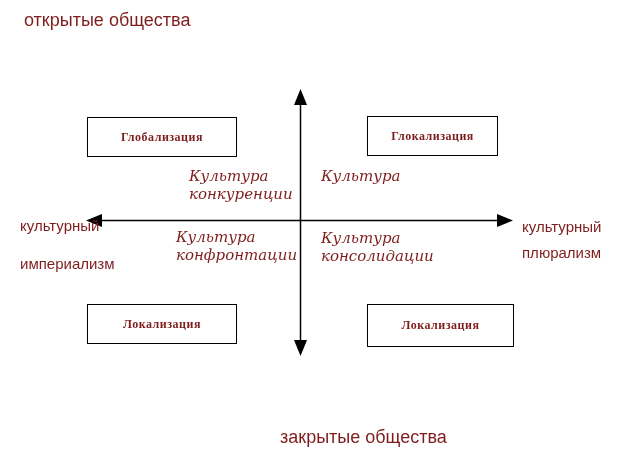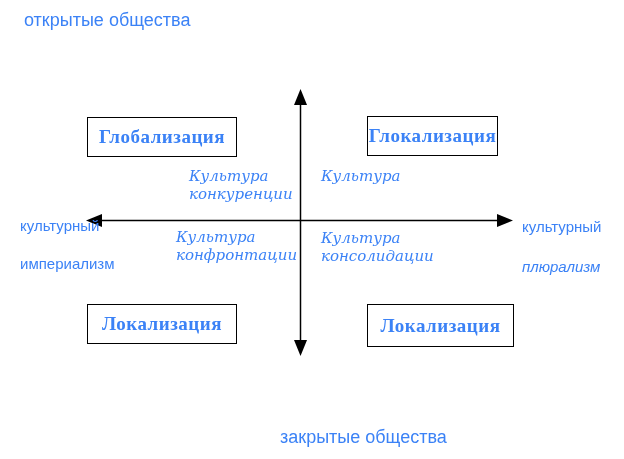--- a/index.html
+++ b/index.html
@@ -1,21 +1,21 @@
 <!DOCTYPE html>
 <html><head>
 <meta charset="utf-8">
 <style>
   html, body { margin: 0; padding: 0; background: #ffffff; }
   .stage {
     position: relative;
     width: 624px;
     height: 459px;
     background: #ffffff;
-    color: #3b82f6;
+    color: #7f1d1d;
     font-family: "Liberation Sans", sans-serif;
     overflow: hidden;
   }
   .axes-svg {
     position: absolute;
     left: 0; top: 0;
     width: 624px; height: 459px;
   }
   .pole-label {
     position: absolute;
@@ -31,21 +31,21 @@
   .qbox {
     position: absolute;
     box-sizing: border-box;
     border: 1px solid #000000;
     background: #ffffff;
     display: flex;
     align-items: center;
     justify-content: center;
     font-family: "Liberation Serif", serif;
     font-weight: bold;
-    font-size: 19px;
+    font-size: 12px;
     letter-spacing: 0.5px;
     white-space: nowrap;
   }
   .culture {
     position: absolute;
     font-family: "DejaVu Serif", serif;
     font-style: italic;
     font-size: 15px;
     line-height: 18px;
     white-space: nowrap;
@@ -72,21 +72,21 @@
     <polygon points="513,220.5 497,214 497,227" fill="#000000"></polygon>
   </svg>
 
   <div class="pole-label" style="left:24px; top:10px;">открытые общества</div>
   <div class="pole-label" style="left:232px; top:427px;margin-left:48px;">закрытые общества</div>
 
   <div class="side-label" style="left:20px; top:193px;">культурный</div>
   <div class="side-label" style="left:20px; top:231px;">империализм</div>
 
   <div class="side-label" style="left:522px; top:194px;">культурный</div>
-  <div class="side-label" style="left:522px; top:234px;font-style:italic;">плюрализм</div>
+  <div class="side-label" style="left:522px; top:220px;">плюрализм</div>
 
   <div class="qbox box-tl">
     <span>Глобализация</span>
   </div>
   <div class="qbox box-tr">
     <span>Глокализация</span>
   </div>
   <div class="qbox box-bl">
     <span>Локализация</span>
   </div>

